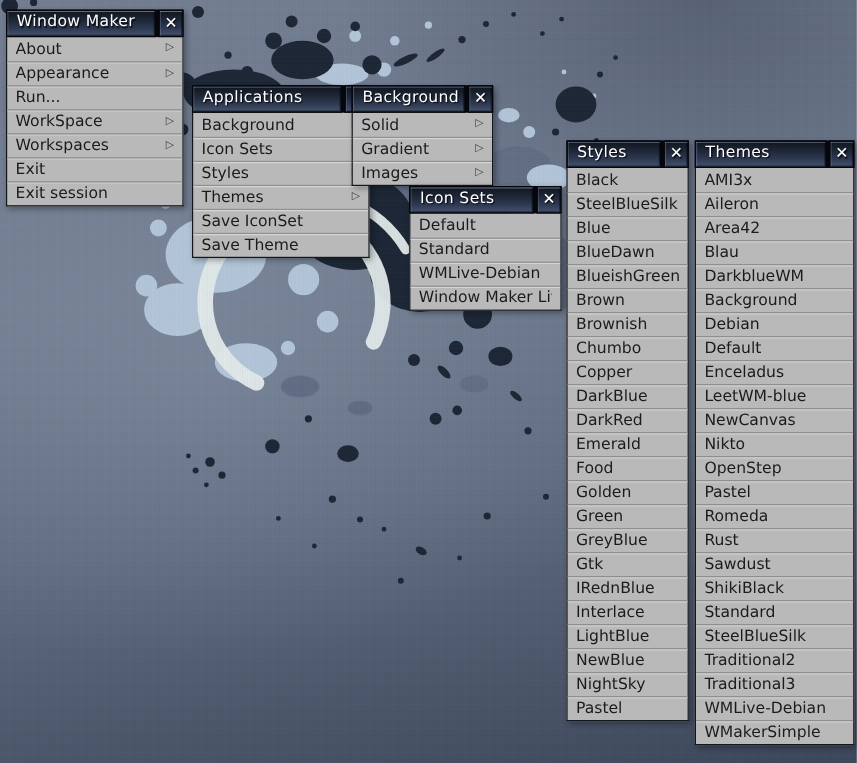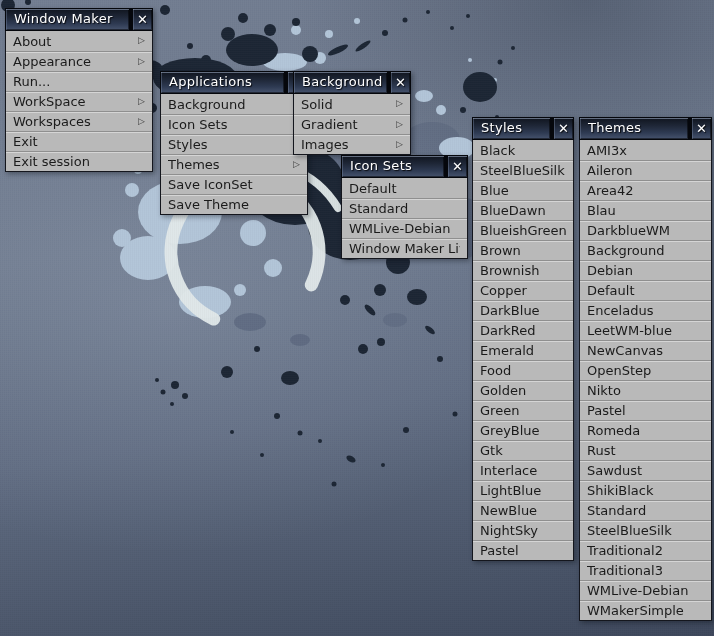--- a/index.html
+++ b/index.html
@@ -314,20 +314,23 @@
         <div class="menu-item">
           <span class="label">BlueishGreen</span>
         </div>
         <div class="menu-item">
           <span class="label">Brown</span>
         </div>
         <div class="menu-item">
           <span class="label">Brownish</span>
         </div>
         <div class="menu-item">
+          <span class="label">Chumbo</span>
+        </div>
+        <div class="menu-item">
           <span class="label">Copper</span>
         </div>
         <div class="menu-item">
           <span class="label">DarkBlue</span>
         </div>
         <div class="menu-item">
           <span class="label">DarkRed</span>
         </div>
         <div class="menu-item">
           <span class="label">Emerald</span>
@@ -341,20 +344,23 @@
         <div class="menu-item">
           <span class="label">Green</span>
         </div>
         <div class="menu-item">
           <span class="label">GreyBlue</span>
         </div>
         <div class="menu-item">
           <span class="label">Gtk</span>
         </div>
         <div class="menu-item">
+          <span class="label">IRednBlue</span>
+        </div>
+        <div class="menu-item">
           <span class="label">Interlace</span>
         </div>
         <div class="menu-item">
           <span class="label">LightBlue</span>
         </div>
         <div class="menu-item">
           <span class="label">NewBlue</span>
         </div>
         <div class="menu-item">
           <span class="label">NightSky</span>
@@ -399,24 +405,24 @@
         <div class="menu-item">
           <span class="label">Enceladus</span>
         </div>
         <div class="menu-item">
           <span class="label">LeetWM-blue</span>
         </div>
         <div class="menu-item">
           <span class="label">NewCanvas</span>
         </div>
         <div class="menu-item">
+          <span class="label">Nikto</span>
+        </div>
+        <div class="menu-item">
           <span class="label">OpenStep</span>
-        </div>
-        <div class="menu-item">
-          <span class="label">Nikto</span>
         </div>
         <div class="menu-item">
           <span class="label">Pastel</span>
         </div>
         <div class="menu-item">
           <span class="label">Romeda</span>
         </div>
         <div class="menu-item">
           <span class="label">Rust</span>
         </div>

